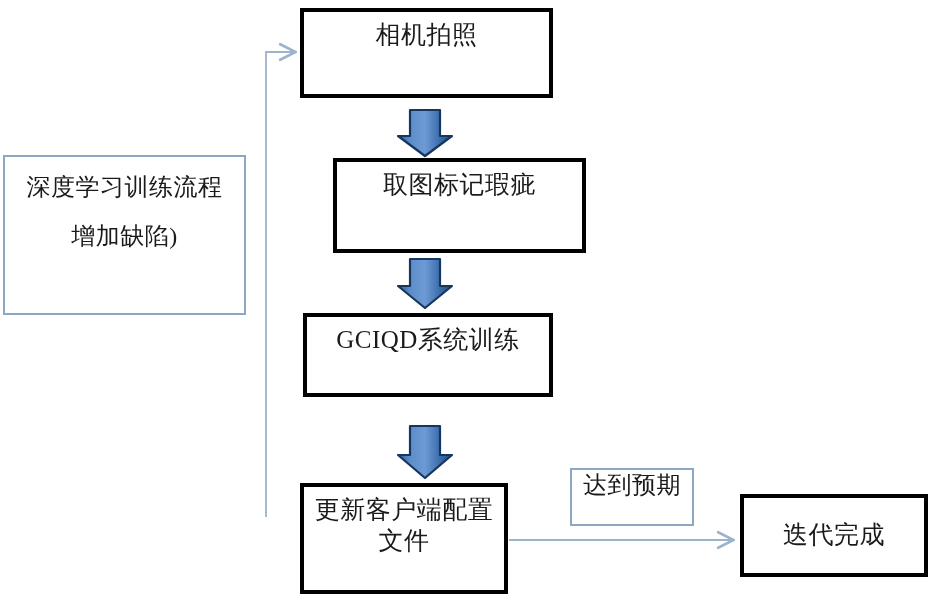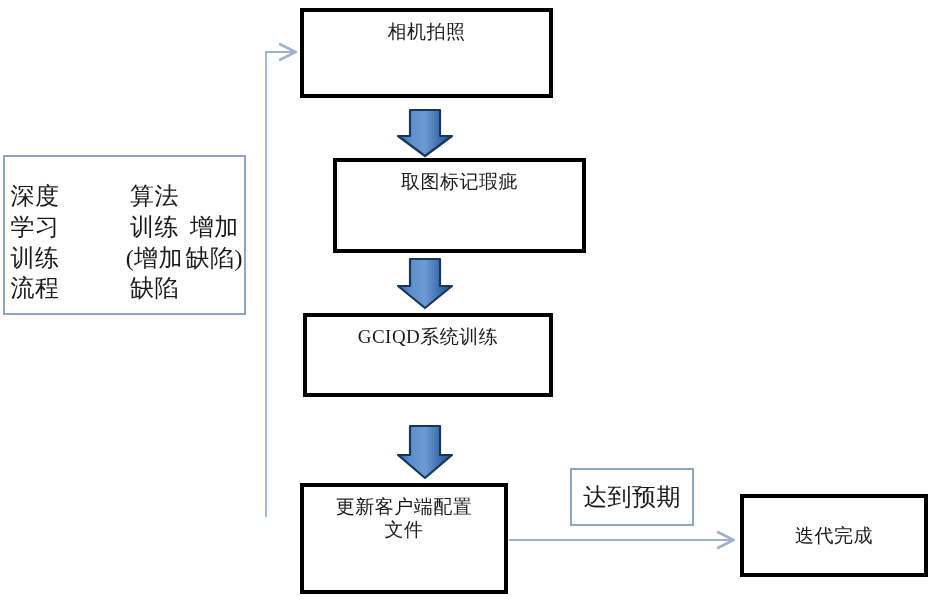--- a/index.html
+++ b/index.html
@@ -28,40 +28,40 @@
     border: 4px solid #000000;
     display: flex;
     justify-content: center;
     align-items: flex-start;
   }
   .node .node-text {
     display: block;
     width: 100%;
     text-align: center;
     color: #1a1a1a;
-    font-size: 19px;
+    font-size: 25px;
     line-height: 1.22;
     letter-spacing: 0.5px;
     padding-top: 8px;
   }
   .node.centered {
     align-items: center;
   }
   .node.centered .node-text {
     padding-top: 0;
   }
 
   
   .callout {
     position: absolute;
     box-sizing: border-box;
     background: #ffffff;
     border: 2px solid #8ba7c4;
     display: flex;
-    flex-direction: row;
+    flex-direction: column;
     justify-content: flex-start;
     align-items: center;
   }
   .callout .callout-line {
     display: block;
     width: 100%;
     text-align: center;
     color: #1a1a1a;
     font-size: 24px;
     line-height: 1.28;
@@ -131,21 +131,20 @@
   </div>
 
   <div class="node" style="left:300px; top:483px; width:208px; height:111px;">
     <span class="node-text" style="white-space:pre-line;">更新客户端配置
 文件</span>
   </div>
 
   <div class="callout" style="left:3px; top:155px; width:243px; height:160px; padding-top:15px;">
     <span class="callout-line">深度学习训练流程</span>
     <span class="callout-line" style="height:18px;"></span>
-    <span class="callout-line">算法训练(增加缺陷</span>
     <span class="callout-line">增加缺陷)</span>
   </div>
 
   <div class="callout" style="left:570px; top:468px; width:124px; height:58px; ">
     <span class="callout-line">达到预期</span>
   </div>
 
 </div>
 
 </body></html>

